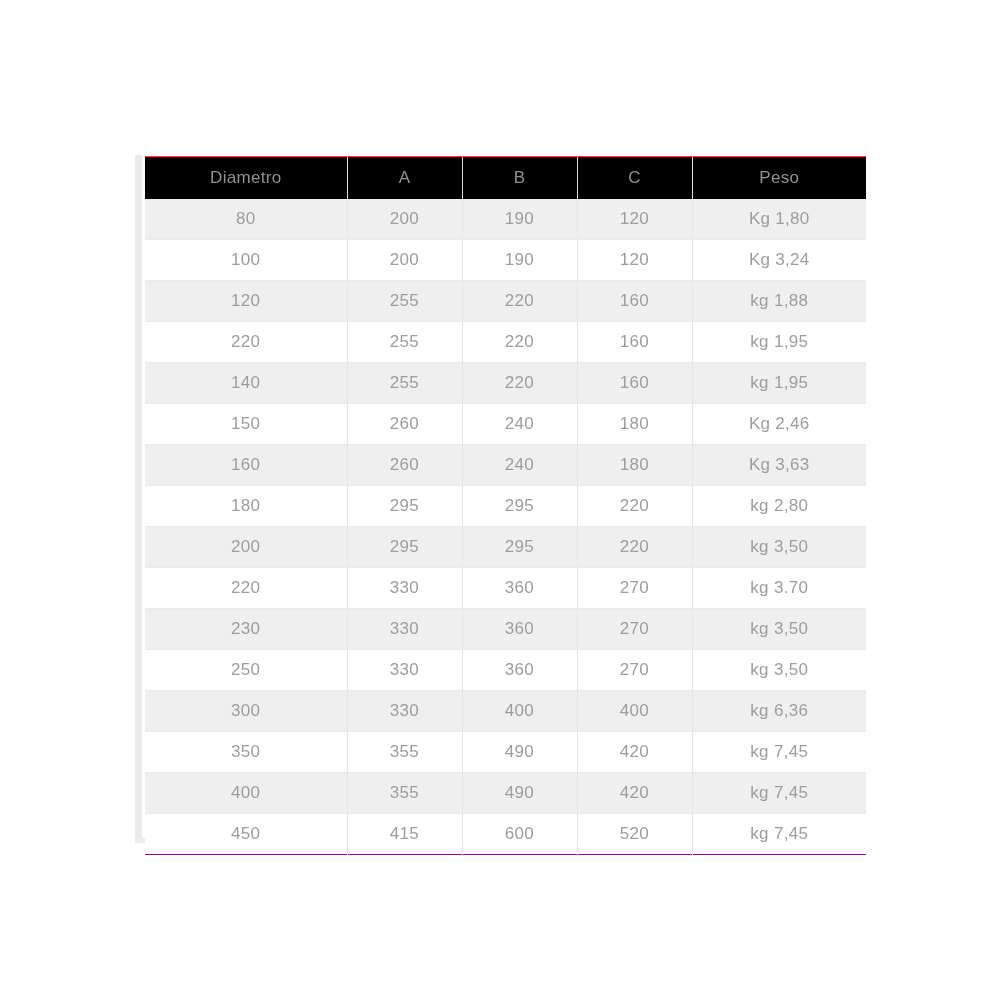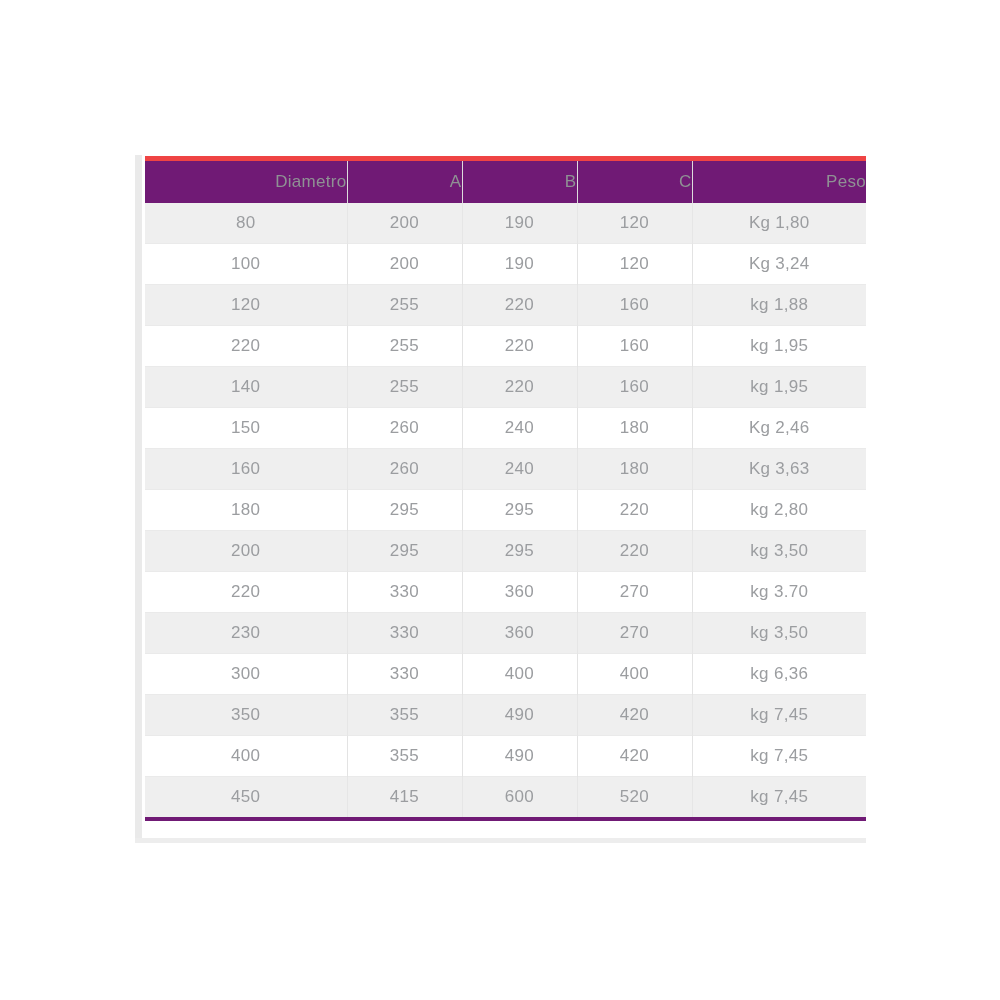--- a/index.html
+++ b/index.html
@@ -36,28 +36,28 @@
   table.spec {
     position: absolute;
     left: 145px;
     top: 156px;
     width: 721px;
     border-collapse: collapse;
     table-layout: fixed;
   }
   table.spec thead th {
     height: 42px;
-    background: #701a75;
+    background: #000000;
     color: #8f9194;
     font-size: 17px;
     font-weight: 300;
     letter-spacing: 0.3px;
-    text-align: right;
+    text-align: center;
     vertical-align: middle;
-    border-top: 5px solid #ef4444;
+    border-top: 1px solid #ef4444;
     padding: 0;
   }
   table.spec thead th + th {
     border-left: 1px solid #dcdcdc;
   }
   table.spec tbody td {
     height: 40px;
     color: #9b9da0;
     font-size: 17px;
     font-weight: 300;
@@ -74,21 +74,21 @@
     border-bottom: 1px solid #eaeaea;
     padding-left: 34px;
   }
   table.spec tbody tr:nth-child(odd) {
     background: #efefef;
   }
   table.spec tbody tr:nth-child(odd) td + td {
     border-left-color: #e6e6e6;
   }
   table.spec tbody tr:last-child {
-    border-bottom: 4px solid #701a75;
+    border-bottom: 1px solid #701a75;
   }
 </style>
 </head>
 <body>
 
 <div class="canvas">
 
   <div class="edge-left"></div>
   <div class="edge-bottom"></div>
 
@@ -181,20 +181,27 @@
           <td>kg 3.70</td>
         </tr>
         <tr>
           <td>230</td>
           <td>330</td>
           <td>360</td>
           <td>270</td>
           <td>kg 3,50</td>
         </tr>
         <tr>
+          <td>250</td>
+          <td>330</td>
+          <td>360</td>
+          <td>270</td>
+          <td>kg 3,50</td>
+        </tr>
+        <tr>
           <td>300</td>
           <td>330</td>
           <td>400</td>
           <td>400</td>
           <td>kg 6,36</td>
         </tr>
         <tr>
           <td>350</td>
           <td>355</td>
           <td>490</td>

